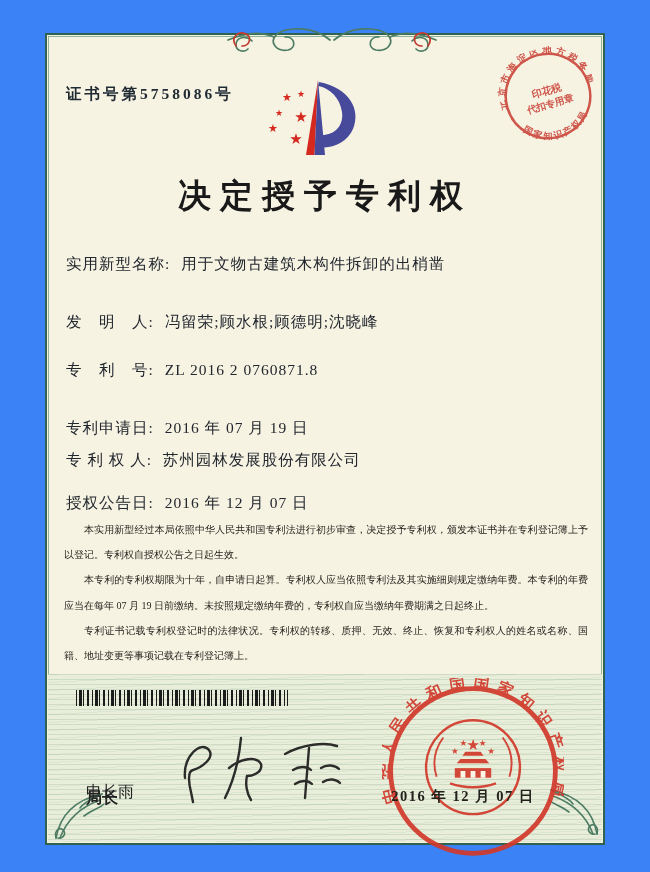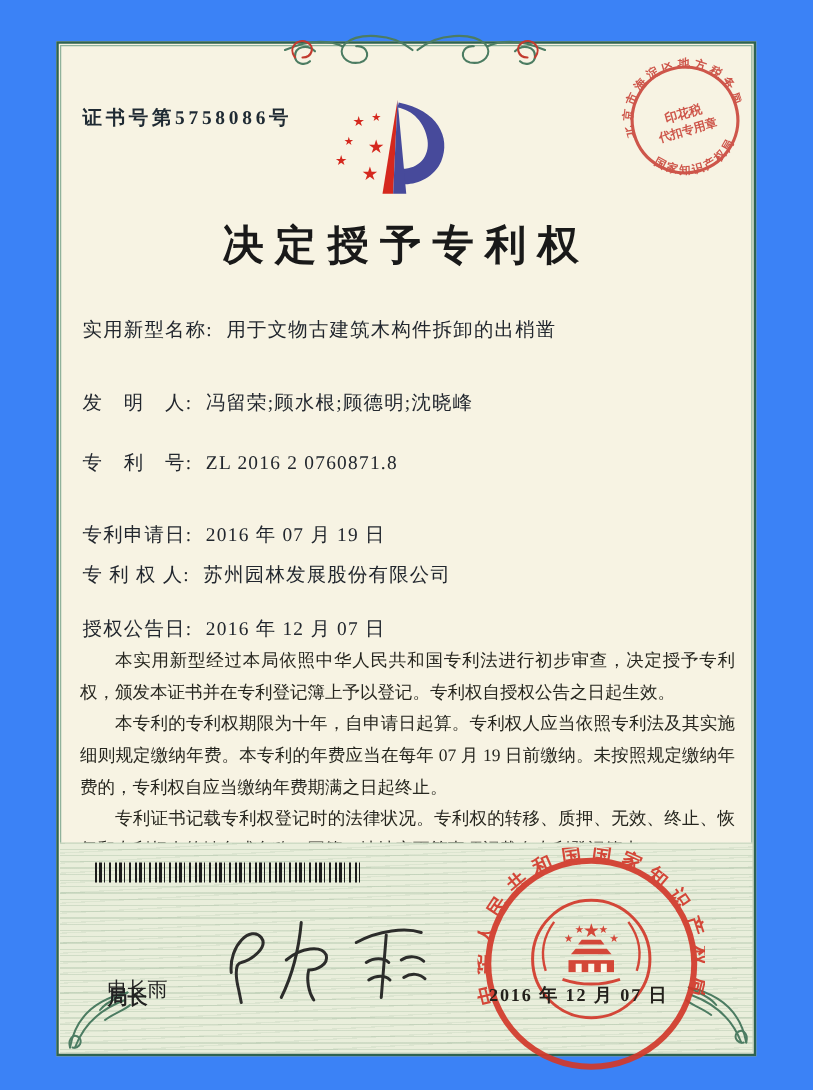--- a/index.html
+++ b/index.html
@@ -22,21 +22,21 @@
   .title{
     position:absolute;left:0;right:0;top:174px;text-align:center;
     font-size:33px;font-weight:bold;letter-spacing:9px;color:#191919;
   }
   .field-row{position:absolute;left:66px;font-size:15.5px;font-weight:400;
     color:#22272e;letter-spacing:1px;white-space:nowrap;}
   .field-row .lbl{margin-right:6px;}
   .fr0{top:254px}.fr1{top:312px}.fr2{top:360px}.fr3{top:418px}.fr4{top:450px}.fr5{top:493px}
   .body-text{
     position:absolute;left:64px;top:517px;width:524px;
-    font-size:14px;line-height:25.2px;text-align:justify;color:#26261f;
+    font-size:10px;line-height:25.2px;text-align:justify;color:#26261f;
   }
   .body-text p{margin:0;text-indent:2em;}
   .green-band{
     position:absolute;left:48px;top:674px;width:554px;height:168px;
     background:
       repeating-linear-gradient(180deg, rgba(104,146,110,.20) 0 1px, rgba(0,0,0,0) 1px 5px),
       repeating-linear-gradient(177deg, rgba(104,146,110,.10) 0 1px, rgba(0,0,0,0) 1px 8px),
       #e9eedb;
   }
   .barcode{

